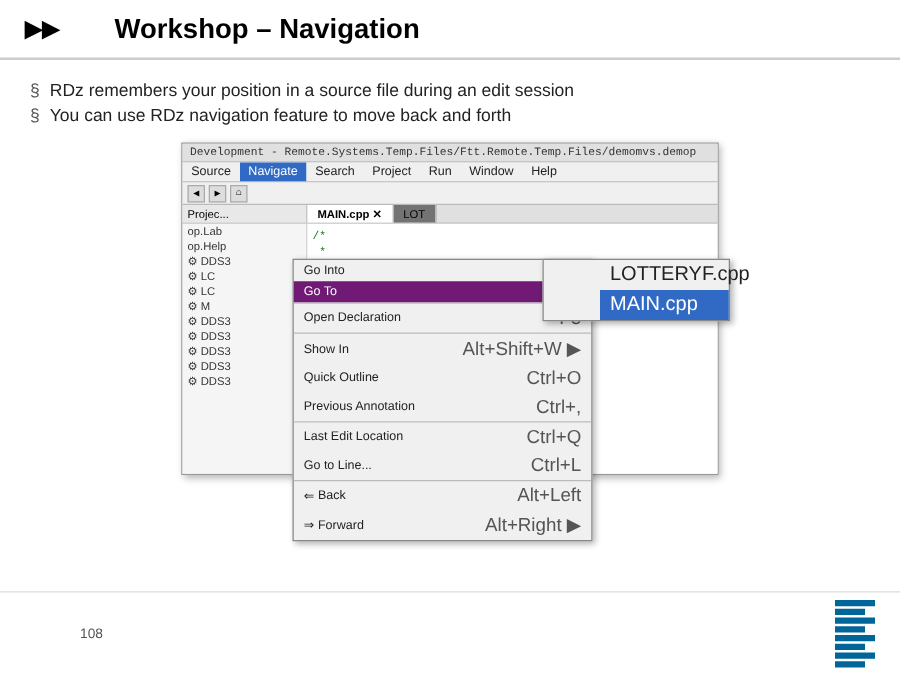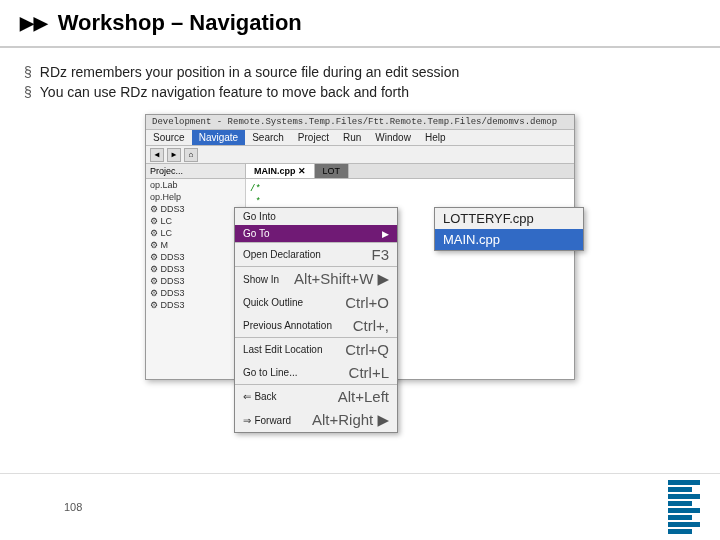--- a/index.html
+++ b/index.html
@@ -29,20 +29,21 @@
       color: #000;
       font-size: 18px;
       margin-right: 10px;
       font-weight: bold;
     }
 
     .header-title {
       font-size: 22px;
       font-weight: bold;
       color: #000;
+      margin-left: 34px;
     }
 
     .content {
       flex: 1;
       padding: 16px 24px;
       display: flex;
       flex-direction: column;
       gap: 0;
     }
 
@@ -199,21 +200,21 @@
       left: 0;
       width: 100%;
       height: 100%;
       pointer-events: none;
     }
 
     .navigate-menu {
       position: absolute;
       top: 28px;
       left: 88px;
-      width: 164px;
+      width: 240px;
       background: #f0f0f0;
       border: 1px solid #888;
       box-shadow: 2px 2px 5px rgba(0,0,0,0.3);
       font-family: Arial, sans-serif;
       font-size: 10px;
       z-index: 10;
     }
 
     .menu-row {
       display: flex;
@@ -243,22 +244,23 @@
 
     .goto-submenu {
       position: absolute;
       top: 28px;
       left: 288px;
       width: 150px;
       background: #f0f0f0;
       border: 1px solid #888;
       box-shadow: 2px 2px 5px rgba(0,0,0,0.3);
       font-family: Arial, sans-serif;
-      font-size: 13px;
+      font-size: 16px;
       z-index: 11;
+      padding-left: 45px;
     }
 
     .goto-row {
       display: flex;
       align-items: center;
       padding: 3px 8px;
       color: #222;
     }
 
     .goto-row.highlighted {

